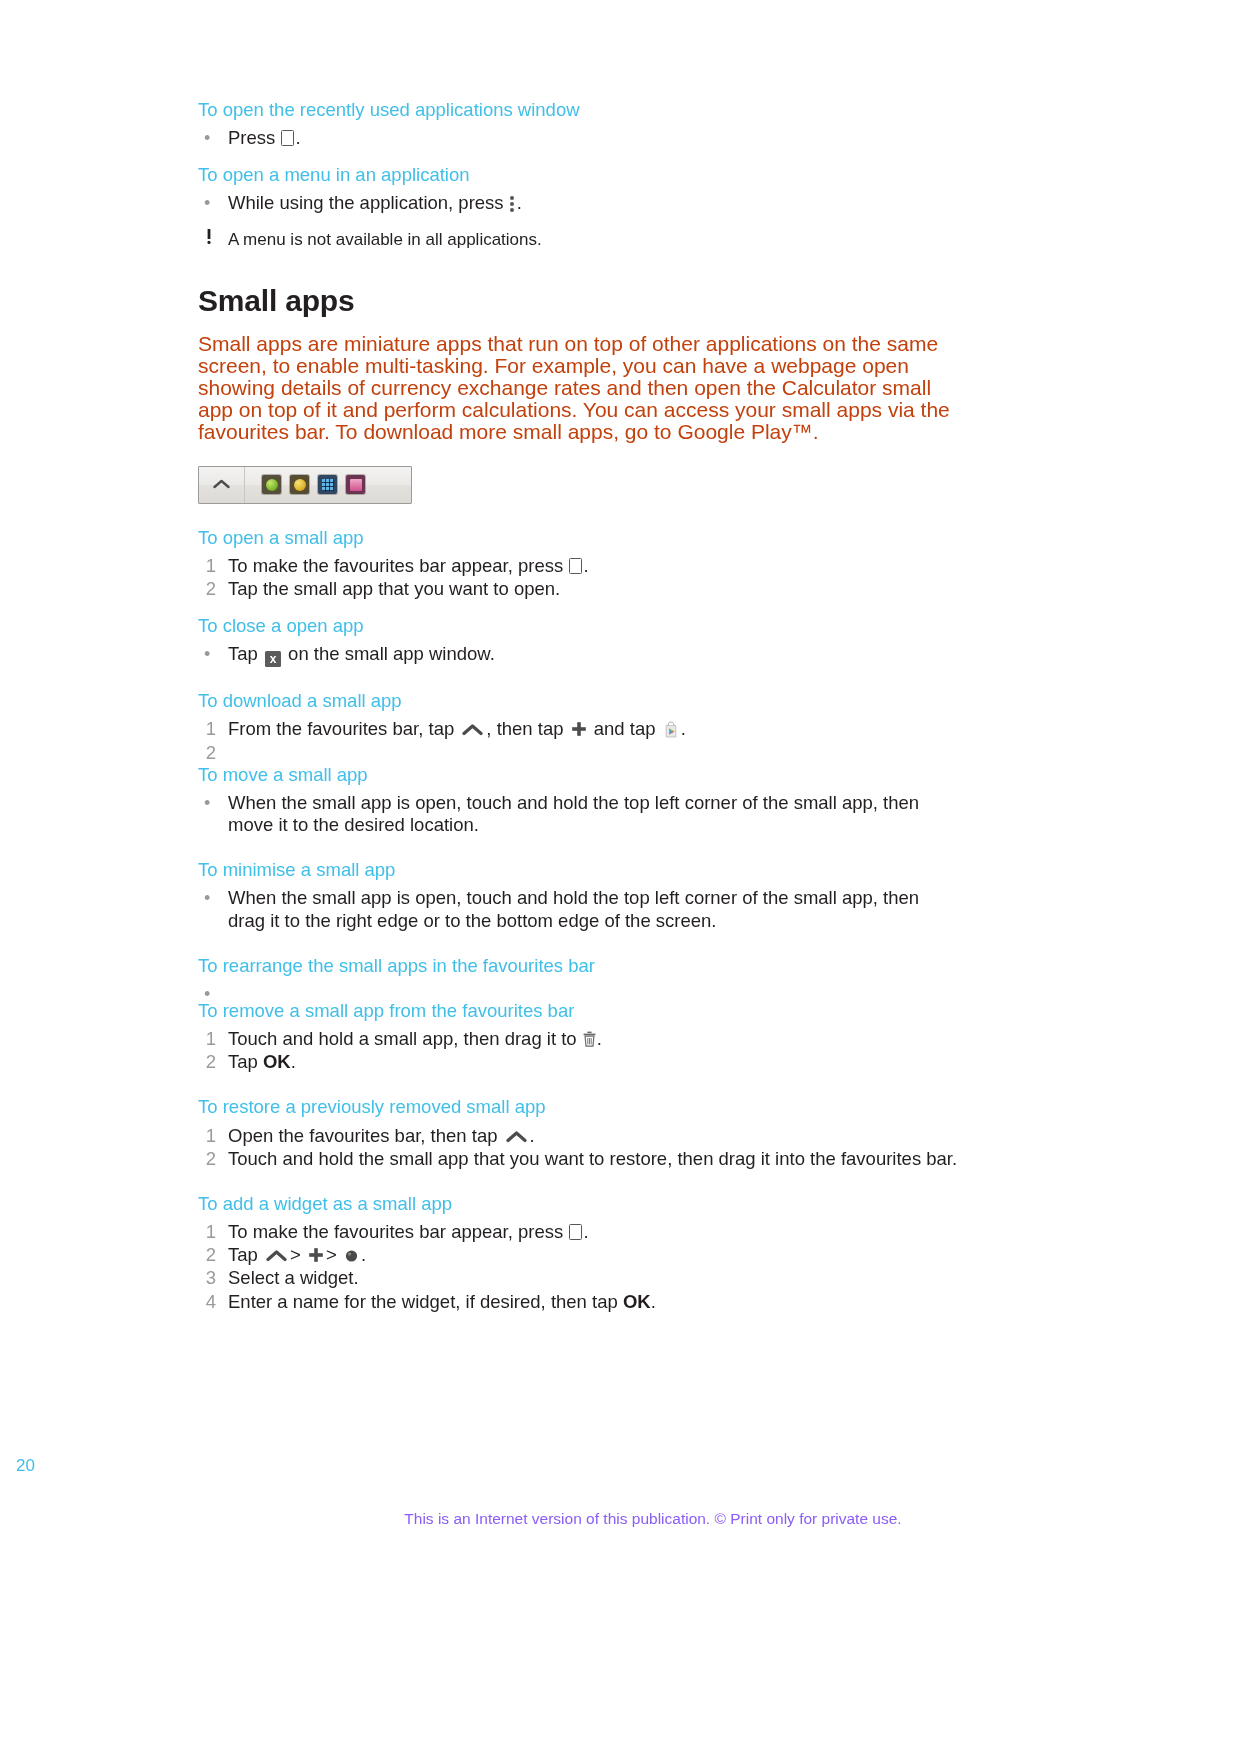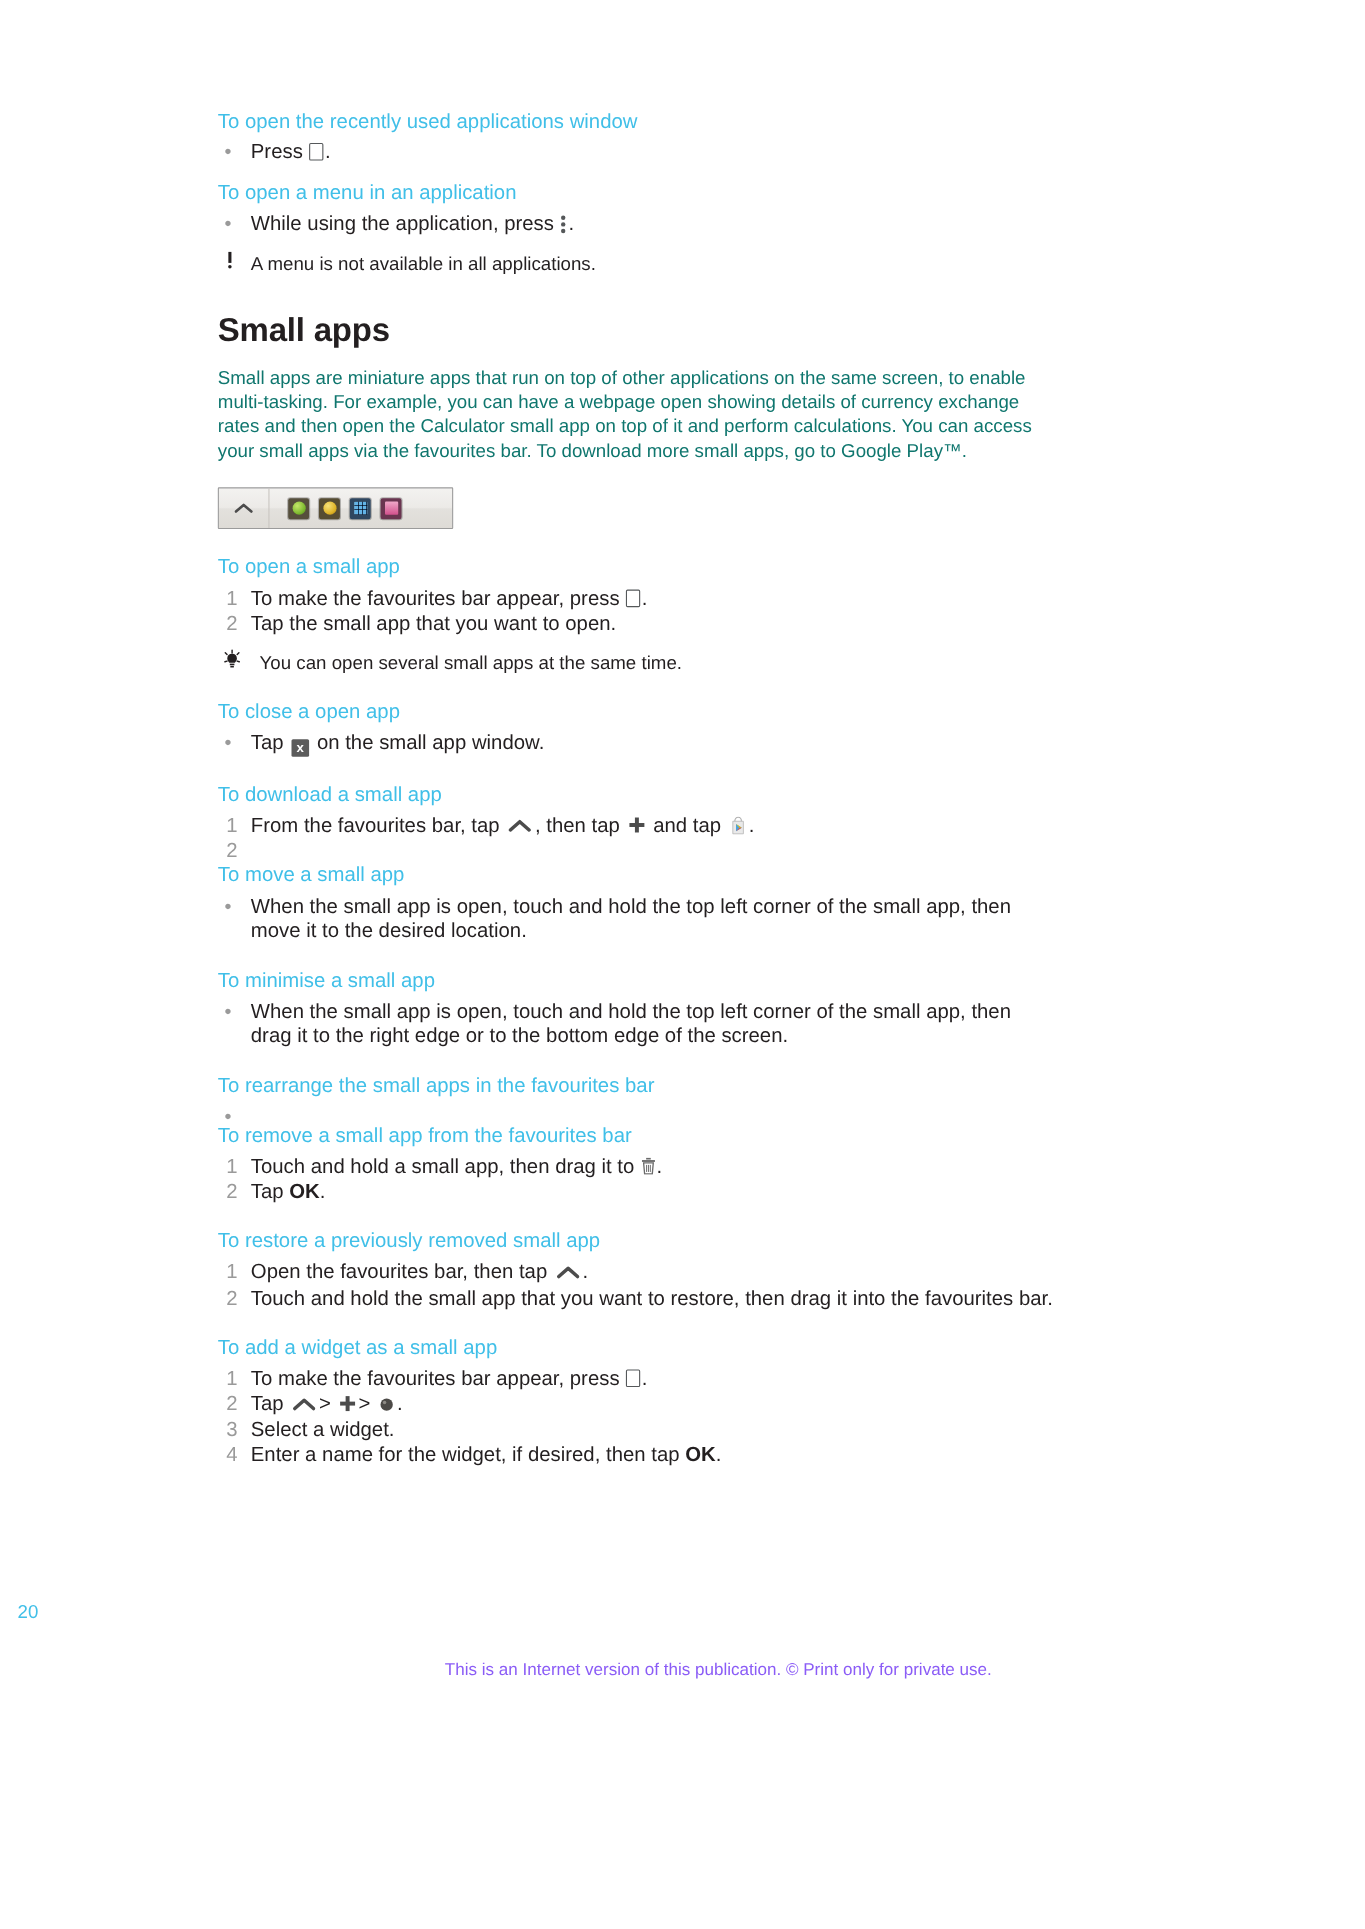--- a/index.html
+++ b/index.html
@@ -47,24 +47,24 @@
     font-weight: normal;
   }
 
   
   .block { margin-bottom: 22px; }
   .block.tight { margin-bottom: 14px; }
   .block.big { margin-bottom: 34px; }
 
   
   p.body {
-    font-size: 17px;
+    font-size: 21px;
     line-height: 22.2px;
     margin: 0;
-    color: #0f766e;
+    color: #c2410c;
   }
 
   
   ul.bullets, ol.steps {
     list-style: none;
     margin: 0;
     padding: 0;
   }
   ul.bullets li, ol.steps li {
     position: relative;
@@ -348,39 +348,20 @@
           <span>To make the favourites bar appear, press</span>
           <span class="ic ic-recents"></span><span>.</span>
         </li>
         <li>
           <span class="num">2</span>
           <span>Tap the small app that you want to open.</span>
         </li>
       </ol>
     </div>
 
-    <div class="block">
-      <div class="note-row tip">
-        <span class="note-icon">
-          <svg width="20" height="20" viewBox="0 0 20 20" aria-hidden="true">
-            <g stroke="#231f20" stroke-width="1.3" stroke-linecap="round">
-              <line x1="10" y1="1" x2="10" y2="3.6"></line>
-              <line x1="3.8" y1="3.4" x2="5.4" y2="5.0"></line>
-              <line x1="16.2" y1="3.4" x2="14.6" y2="5.0"></line>
-              <line x1="3.5" y1="11.6" x2="5.4" y2="11.0"></line>
-              <line x1="16.5" y1="11.6" x2="14.6" y2="11.0"></line>
-            </g>
-            <path d="M10 4.4 C7.3 4.4 5.6 6.3 5.6 8.6 C5.6 10.4 6.9 11.5 7.5 12.6 L12.5 12.6 C13.1 11.5 14.4 10.4 14.4 8.6 C14.4 6.3 12.7 4.4 10 4.4 Z" fill="#231f20"></path>
-            <rect x="7.9" y="13.3" width="4.2" height="1.5" fill="#231f20"></rect>
-            <rect x="8.4" y="15.4" width="3.2" height="1.4" fill="#231f20"></rect>
-          </svg>
-        </span>
-        <span class="note-text">You can open several small apps at the same time.</span>
-      </div>
-    </div>
 
     <div class="block">
       <div class="task-title">To close a open app</div>
       <ul class="bullets">
         <li>
           <span class="bullet-mark">•</span>
           <span>Tap</span>
           <span class="ic ic-close">x</span>
           <span>on the small app window.</span>
         </li>

